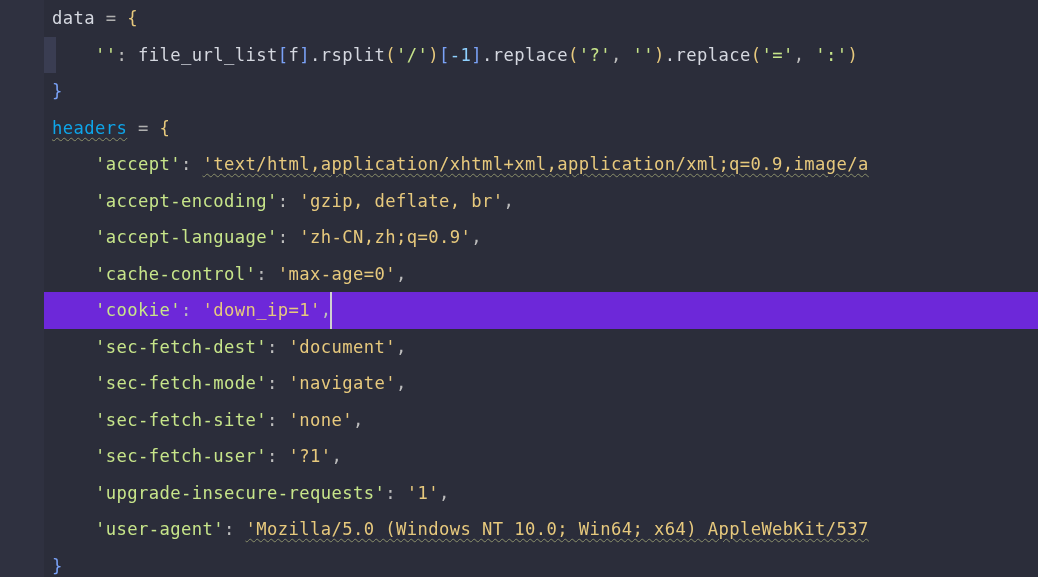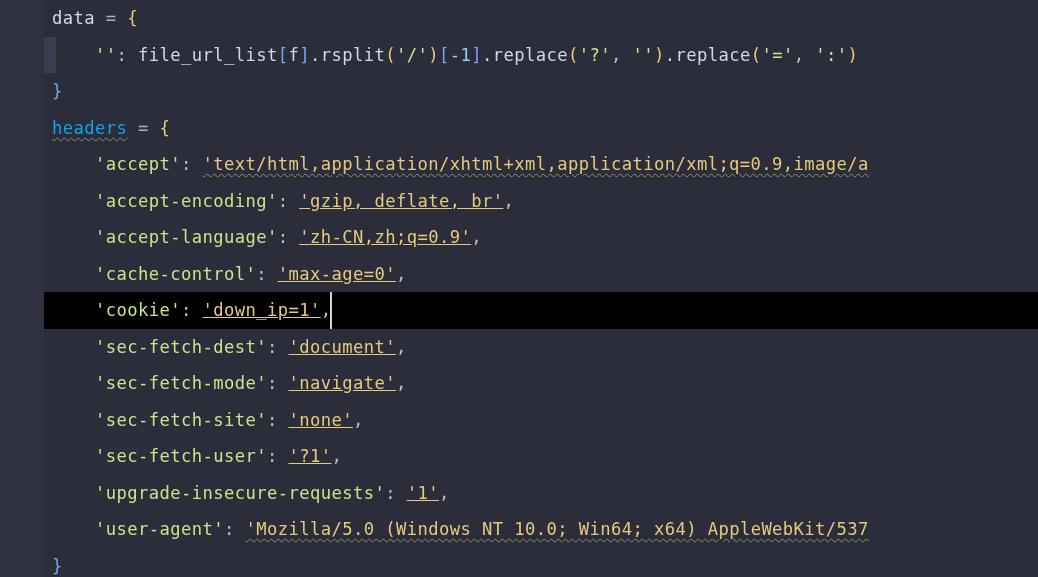--- a/index.html
+++ b/index.html
@@ -26,41 +26,41 @@
     left: 44px; right: 0; top: 0; bottom: 0;
     white-space: pre;
     overflow: hidden;
   }
   .line {
     padding-left: 8px;
     height: 36.5px;
     position: relative;
   }
   .line.highlight {
-    background: #000000;
+    background: #6d28d9;
   }
   .indent-stripe {
     position: absolute;
     left: -44px;
     top: 0;
     width: 44px;
     height: 100%;
     background: #3a3d52;
   }
   .indent-stripe.big {
     width: 56px;
     left: -44px;
   }
   
   .c-ident   { color: #d5d8e0; margin-top: 29px; }
   .c-op      { color: #b0b0b0; }
   .c-brace   { color: #e7c97d; }
   .c-brace2  { color: #7aa2f7; }
   .c-str     { color: #c7e58a; }
-  .c-str-y   { color: #e7c97d; text-decoration: underline; }
+  .c-str-y   { color: #e7c97d; }
   .c-num     { color: #8fd1ff; }
   .c-punct   { color: #bdbdbd; }
   .c-squig-w { color: #0ea5e9; text-decoration: underline wavy #8a8f6a 1px; text-underline-offset: 3px; }
   .c-squig-y { color: #e7c97d; text-decoration: underline wavy #8a8f6a 1px; text-underline-offset: 3px; margin-top: 48px; }
   .blink {
     border-left: 2px solid #d0d0d0;
     margin-left: -1px;
   }
 </style>
 </head>

